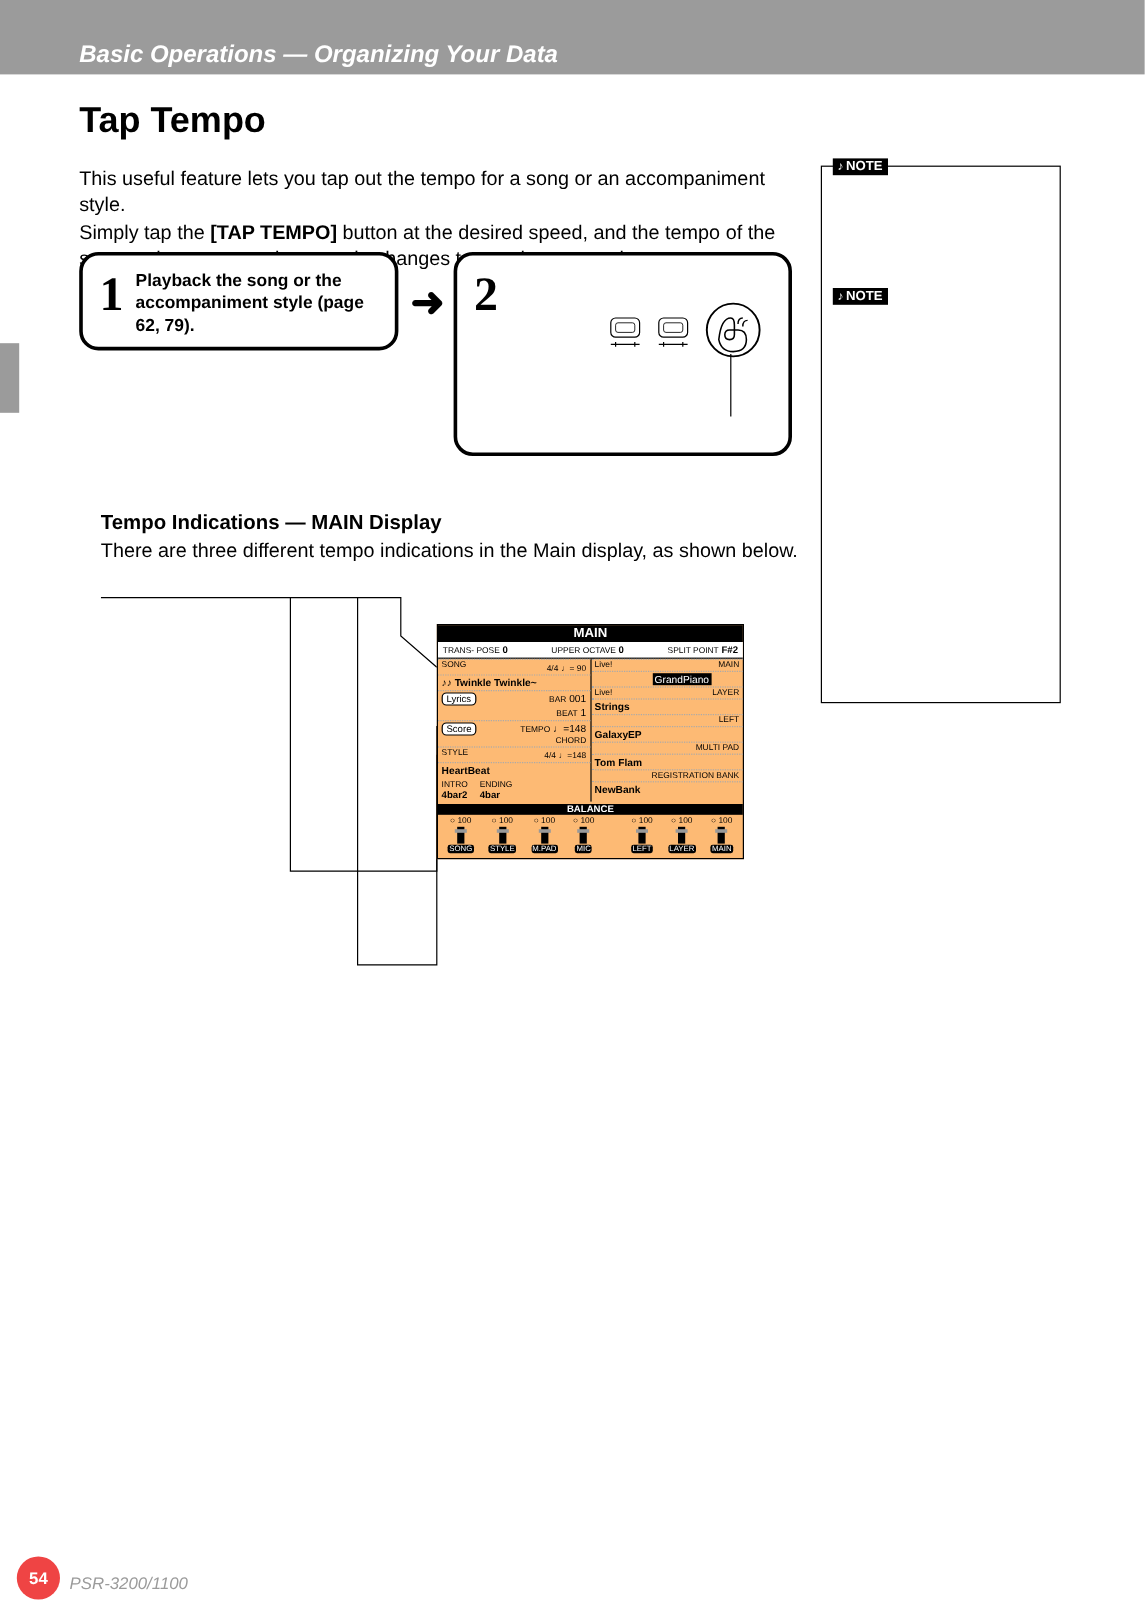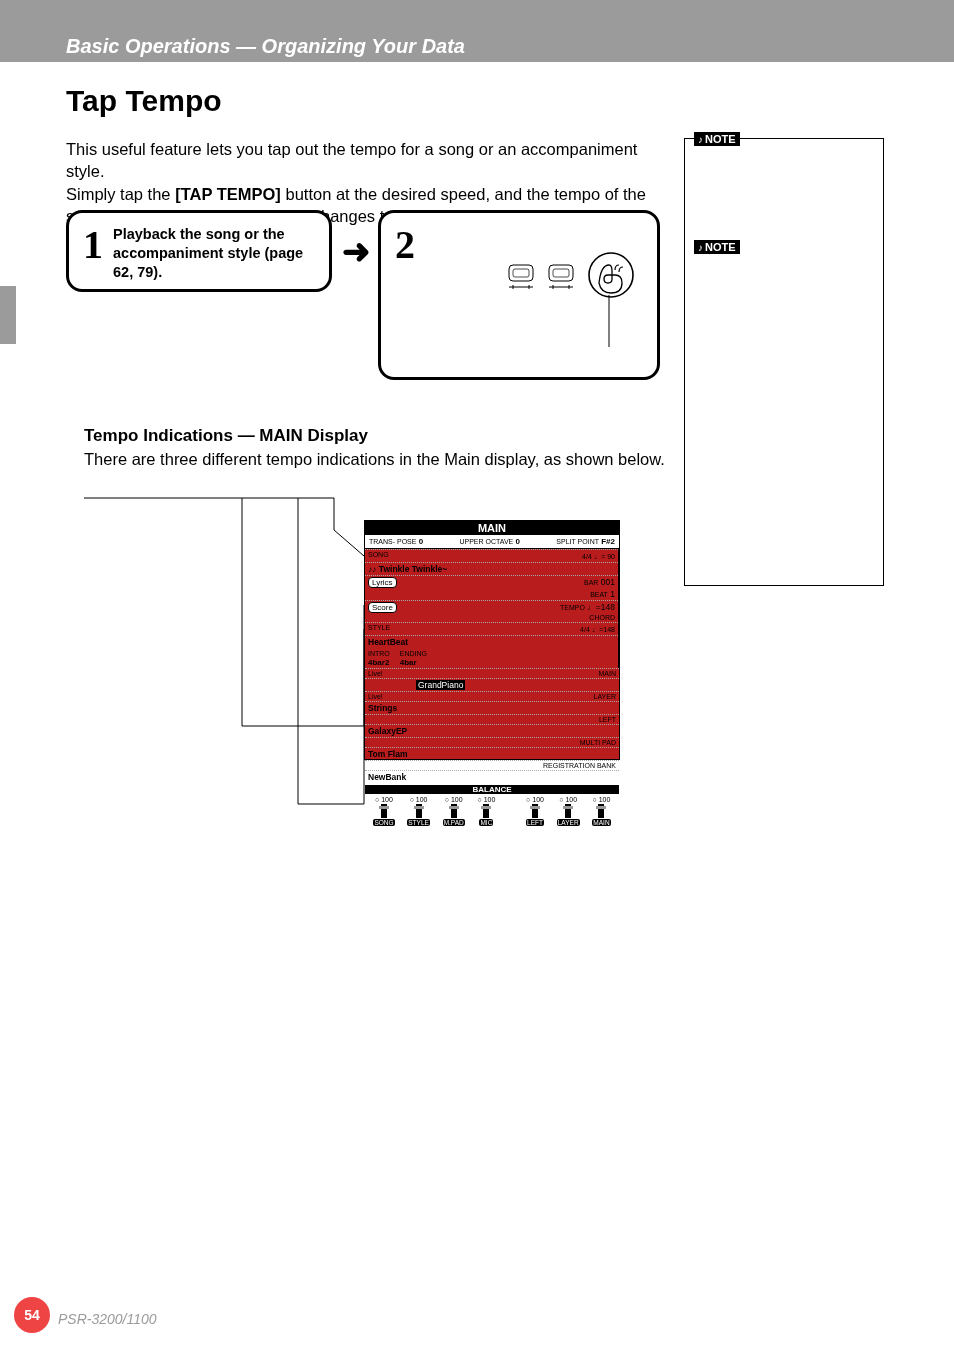--- a/index.html
+++ b/index.html
@@ -22,24 +22,24 @@
   .step2-panel { position: absolute; left: 120px; top: 34px; width: 140px; height: 110px; }
   .panel-svg { width: 100%; height: 100%; }
   .note-box { position: absolute; left: 684px; top: 138px; width: 200px; height: 448px; border: 1px solid #000; background: #fff; }
   .note-label { position: absolute; display: inline-block; background: #000; color: #fff; font-size: 11px; font-weight: 700; padding: 1px 4px; }
   .note-label .note-icon { font-size: 10px; margin-right: 2px; }
   .note1 { left: 694px; top: 132px; }
   .note2 { left: 694px; top: 240px; }
   .subhead { position: absolute; left: 84px; top: 426px; font-weight: 700; font-size: 17px; }
   .sub-body { position: absolute; left: 84px; top: 450px; font-size: 16.5px; }
   .callout-lines { position: absolute; left: 84px; top: 470px; width: 560px; height: 340px; }
-  .screenshot { position: absolute; left: 364px; top: 520px; width: 256px; height: 240px; border: 1px solid #000; background: #b91c1c; font-family: Arial, sans-serif; }
+  .screenshot { position: absolute; left: 364px; top: 520px; width: 256px; height: 196px; border: 1px solid #000; background: #fdba74; font-family: Arial, sans-serif; }
   .scr-title { text-align: center; font-size: 11px; font-weight: 700; background: #000; color: #fff; padding: 1px 0; }
   .scr-topbar { background: #fff; color: #000; font-size: 8px; display: flex; justify-content: space-between; padding: 2px 4px; border-bottom: 1px solid #000; }
-  .scr-body { display: flex; flex-direction: column; }
+  .scr-body { display: flex; }
   .scr-left { flex: 1; border-right: 1px solid #000; }
   .scr-right { flex: 1; }
   .scr-cell { padding: 1px 3px; border-top: 1px dotted #aaa; font-size: 8.5px; white-space: nowrap; overflow: hidden; display: flex; justify-content: space-between; }
   .scr-btn { display: inline-block; border: 1px solid #000; border-radius: 4px; padding: 0 3px; font-size: 8px; margin-right: 16px; background:#fff; }
   .scr-small { font-size: 7px; }
   .scr-balance { text-align: center; font-size: 8px; font-weight: 700; background: #000; color: #fff; margin-top: 2px; }
   .scr-mixer { display: flex; justify-content: space-around; padding: 2px 2px 0 2px; font-size: 6.5px; }
   .mix-ch { display: flex; flex-direction: column; align-items: center; gap: 1px; }
   .mix-val { font-size: 7px; }
   .mix-fader { width: 6px; height: 14px; background: #000; position: relative; }

